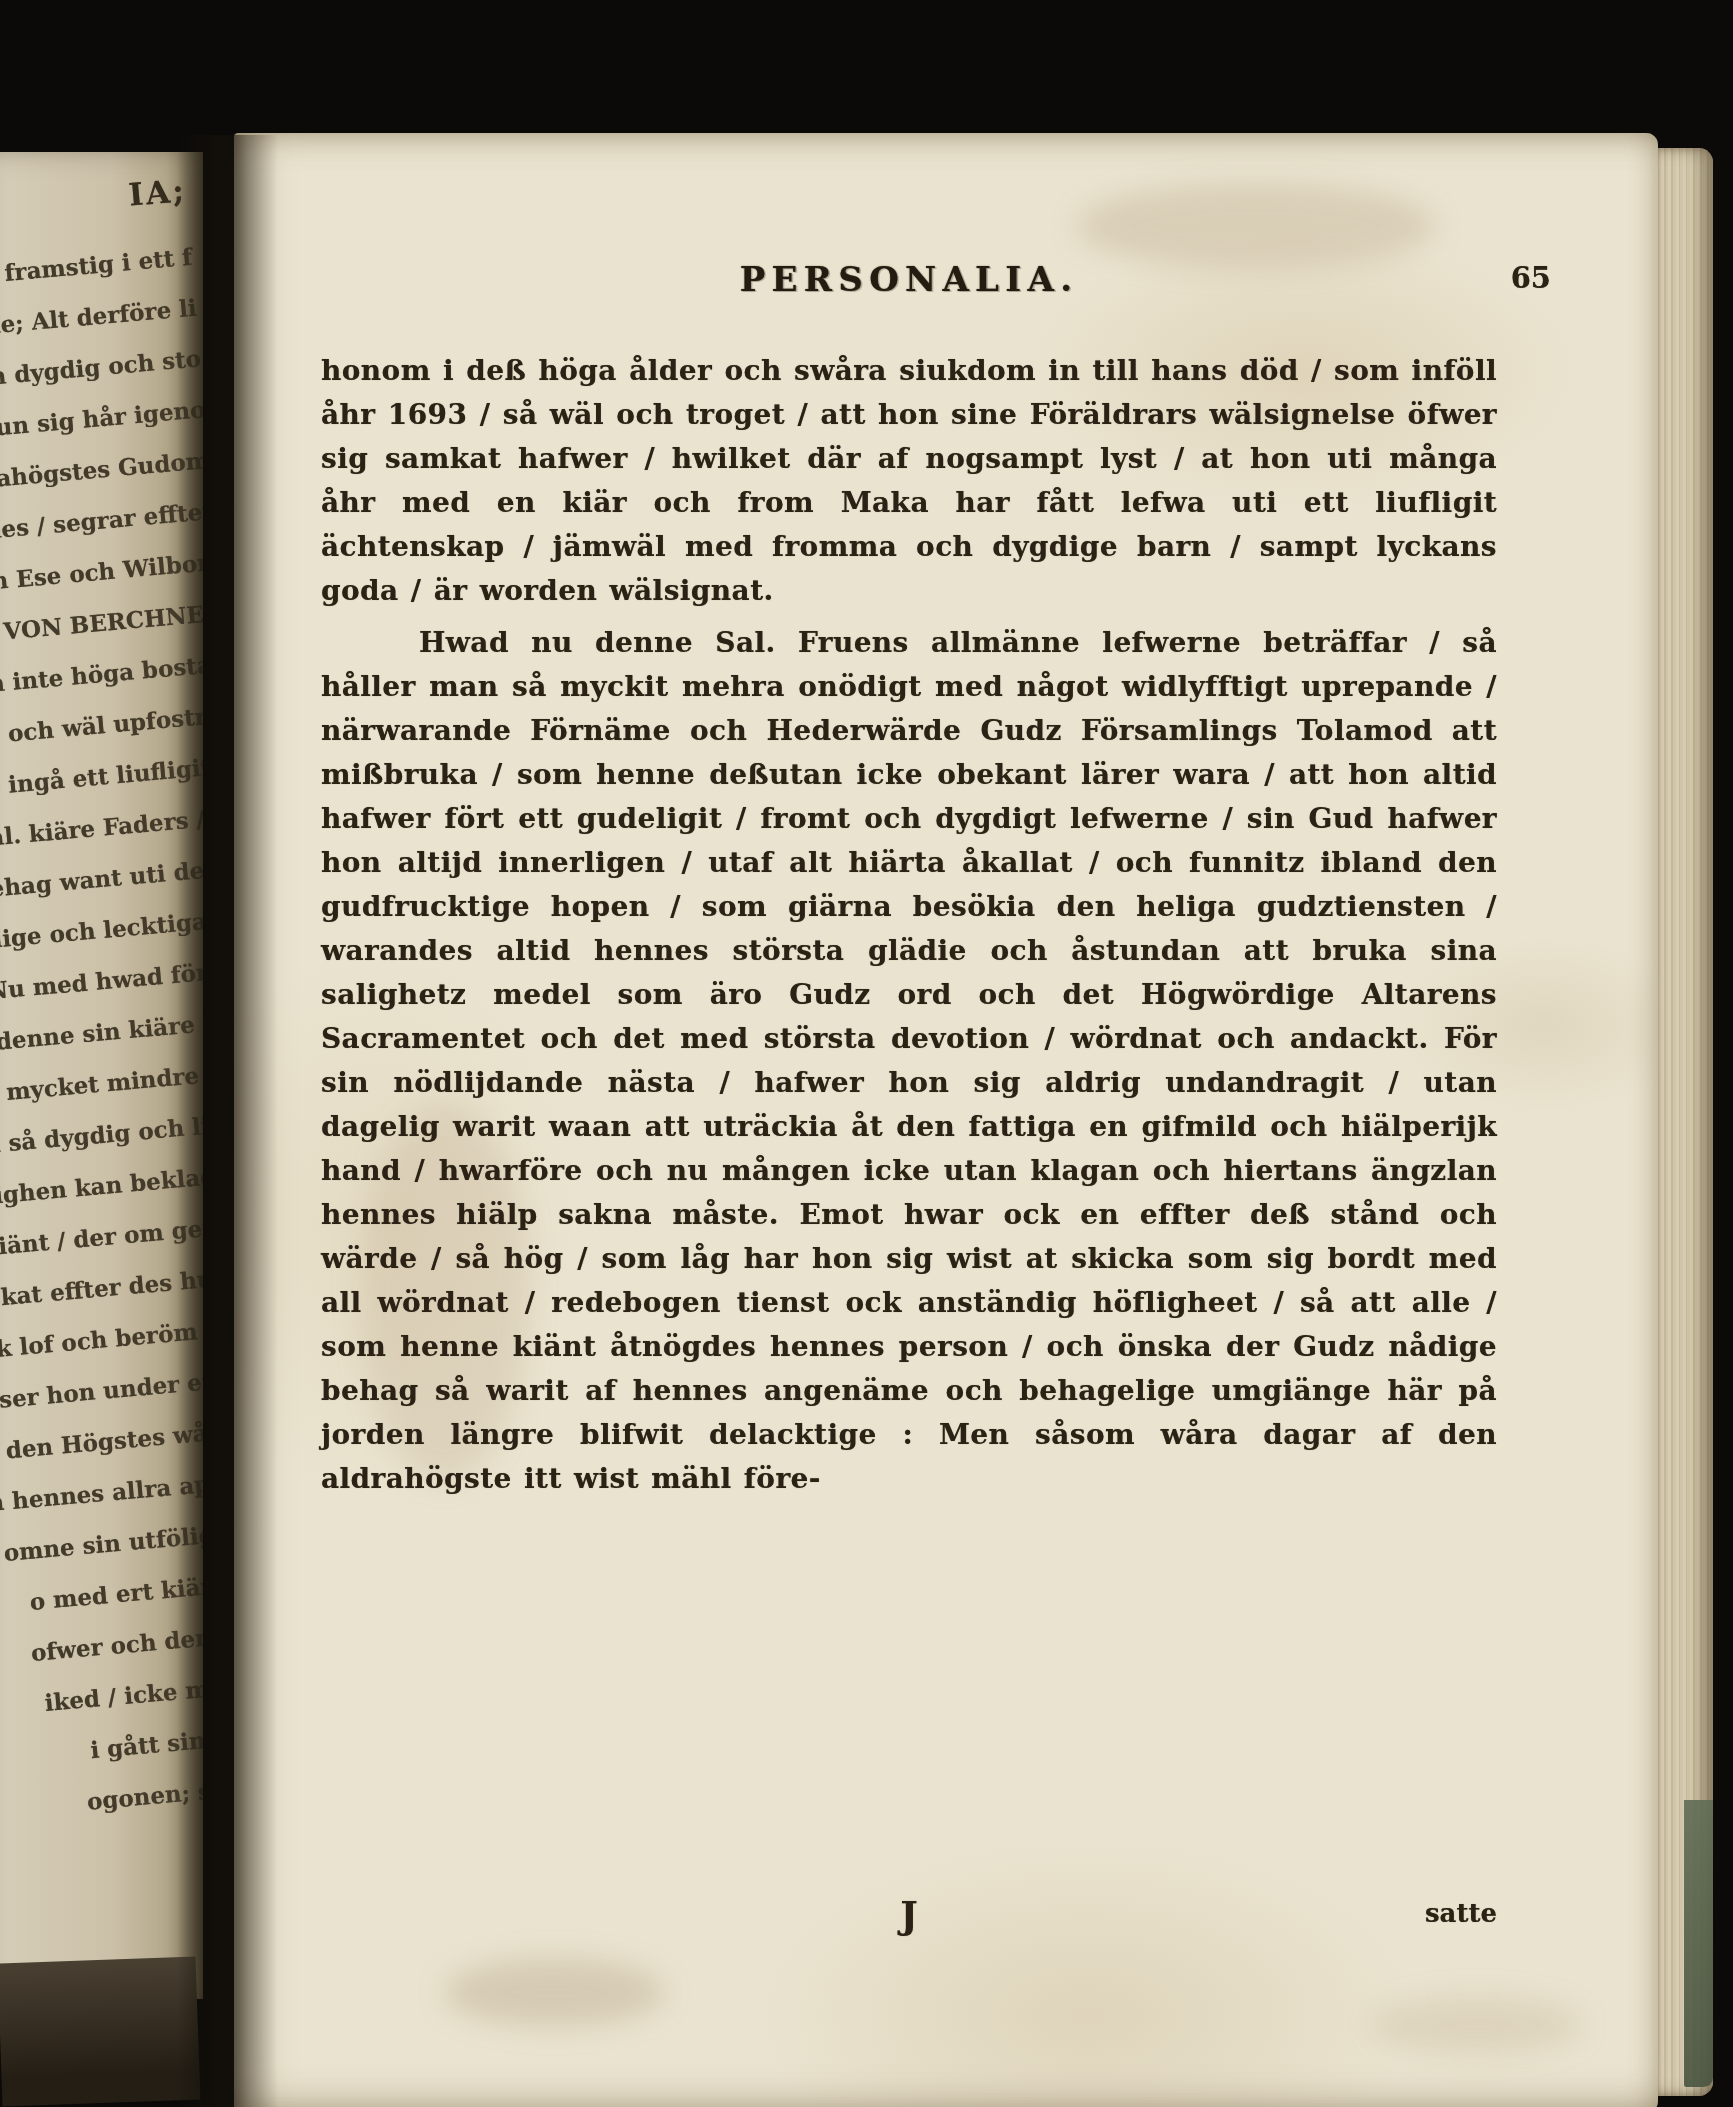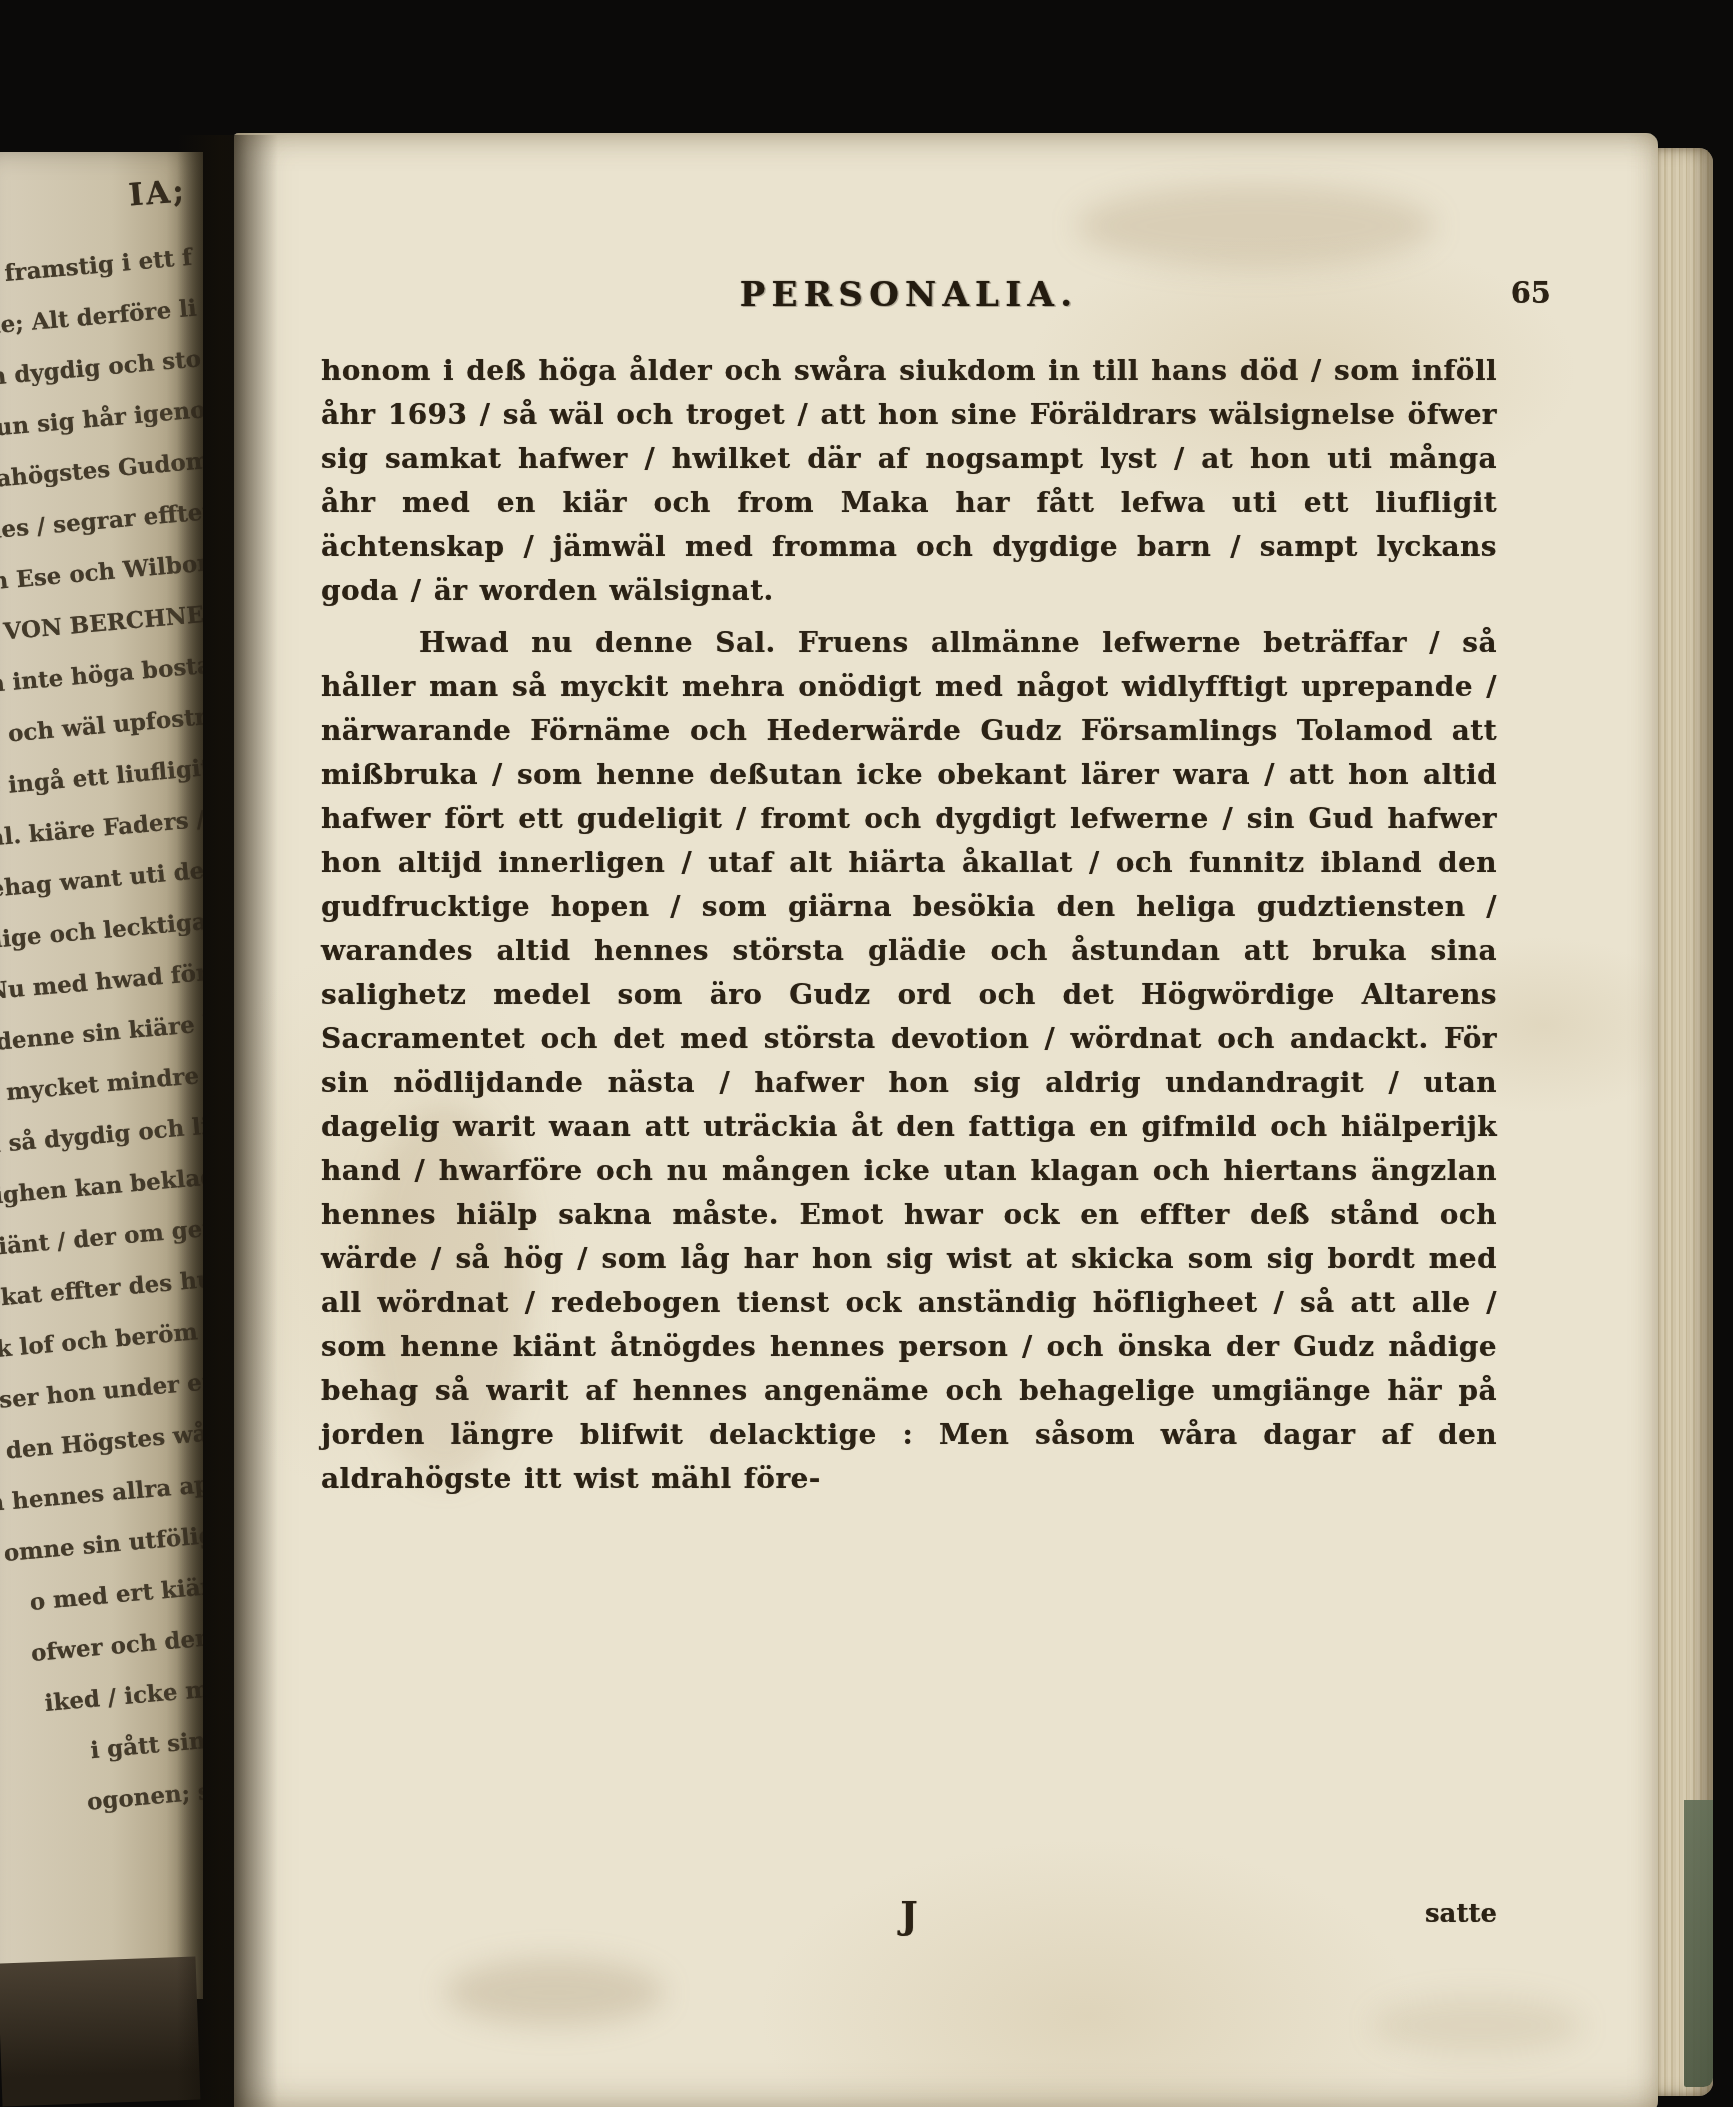--- a/index.html
+++ b/index.html
@@ -62,21 +62,21 @@
   }
 
   .stain { position:absolute; border-radius:50%; filter:blur(14.3px); }
   .stain.s1 { left:843px; top:51px; width:358px; height:84px; background:rgba(152,126,84,.20); }
   .stain.s2 { left:126px; top:970px; width:169px; height:379px; background:rgba(160,138,98,.16); }
   .stain.s3 { left:211px; top:1826px; width:219px; height:67px; background:rgba(140,118,80,.22); }
   .stain.s4 { left:1138px; top:1863px; width:211px; height:59px; background:rgba(150,128,88,.14); }
 
   
   .header {
-    position:absolute; left:87px; top:141px; width:1176px; height:46px;
+    position:absolute; left:87px; top:126px; width:1176px; height:46px;
     text-align:center;
   }
   .running-title {
     font-size:34px; font-weight:700; letter-spacing:6.3px; color:#241c10;
     text-shadow:0 0 1.3px rgba(36,28,16,.75), 1.7px 0.8px 0 rgba(36,28,16,.22);
   }
   .page-number {
     position:absolute; right:-54px; top:1.7px;
     font-size:29px; font-weight:700; color:#2b2215;
     text-shadow:0 0 0.8px rgba(43,34,21,.6);

